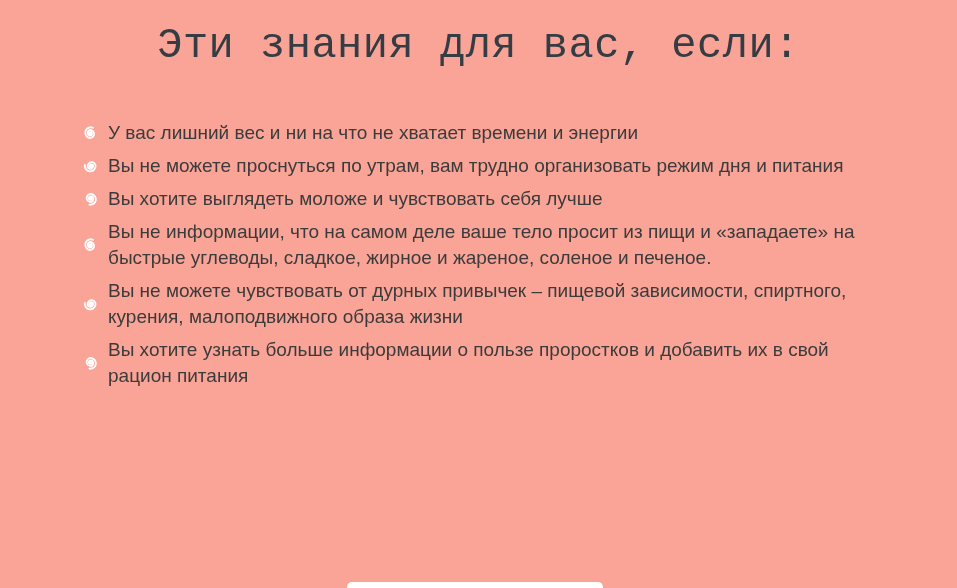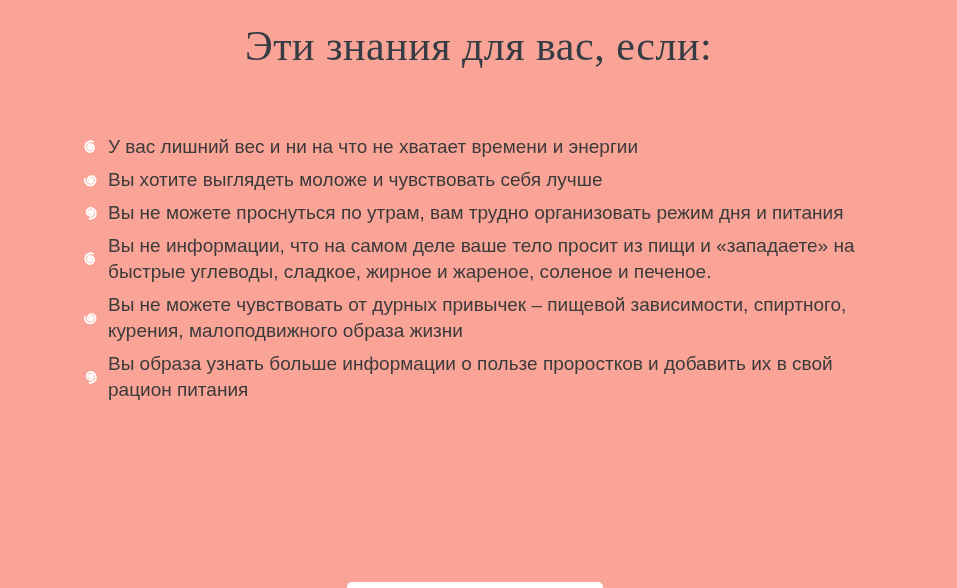--- a/index.html
+++ b/index.html
@@ -3,26 +3,26 @@
 <meta charset="utf-8">
 <style>
   html,body{margin:0;padding:0}
   body{
     width:957px;height:588px;overflow:hidden;position:relative;
     background:#faa497;
     font-family:"Liberation Sans",sans-serif;
   }
   .page-title{
     margin:0;padding-top:22px;text-align:center;
-    font-family:Liberation Serif, serif;font-weight:400;
+    font-family:Liberation Mono, monospace;font-weight:400;
     font-size:42px;line-height:1.15;color:#353c43;letter-spacing:.5px;
   }
   ul.benefits{
     list-style:none;margin:0;padding:0;
-    position:absolute;left:80px;top:134px;width:800px;
+    position:absolute;left:80px;top:120px;width:800px;
   }
   ul.benefits li{
     display:flex;align-items:center;
     margin-bottom:7px;
     color:#3b3b3b;font-size:19px;line-height:26px;
   }
   .swirl{
     flex:0 0 21px;width:21px;height:22px;margin-right:7px;
     display:inline-block;
   }
@@ -55,29 +55,29 @@
         </svg>
     </span>
     <span class="item-text">У вас лишний вес и ни на что не хватает времени и энергии</span>
   </li>
   <li>
     <span class="swirl">
       <svg viewBox="0 0 24 24">
           <path d="M13 12 a1 1 0 0 1 -2 0 a2 2 0 0 1 4 0 a3.2 3.2 0 0 1 -6.4 0 a4.6 4.6 0 0 1 9.2 0 a6.2 6.2 0 0 1 -12.4 0" fill="none" stroke="#ffffff" stroke-width="2.1" stroke-linecap="round"></path>
         </svg>
     </span>
-    <span class="item-text">Вы хотите выглядеть моложе и чувствовать себя лучше</span>
+    <span class="item-text">Вы не можете проснуться по утрам, вам трудно организовать режим дня и питания</span>
   </li>
   <li>
     <span class="swirl">
       <svg viewBox="0 0 24 24">
           <path d="M13 12 a1 1 0 0 1 -2 0 a2 2 0 0 1 4 0 a3.2 3.2 0 0 1 -6.4 0 a4.6 4.6 0 0 1 9.2 0 a6.2 6.2 0 0 1 -12.4 0" fill="none" stroke="#ffffff" stroke-width="2.1" stroke-linecap="round"></path>
         </svg>
     </span>
-    <span class="item-text">Вы не можете проснуться по утрам, вам трудно организовать режим дня и питания</span>
+    <span class="item-text">Вы хотите выглядеть моложе и чувствовать себя лучше</span>
   </li>
   <li>
     <span class="swirl">
       <svg viewBox="0 0 24 24">
           <path d="M13 12 a1 1 0 0 1 -2 0 a2 2 0 0 1 4 0 a3.2 3.2 0 0 1 -6.4 0 a4.6 4.6 0 0 1 9.2 0 a6.2 6.2 0 0 1 -12.4 0" fill="none" stroke="#ffffff" stroke-width="2.1" stroke-linecap="round"></path>
         </svg>
     </span>
     <span class="item-text">Вы не информации, что на самом деле ваше тело просит из пищи и «западаете» на быстрые углеводы, сладкое, жирное и жареное, соленое и печеное.</span>
   </li>
   <li>
@@ -87,17 +87,17 @@
         </svg>
     </span>
     <span class="item-text">Вы не можете чувствовать от дурных привычек – пищевой зависимости, спиртного, курения, малоподвижного образа жизни</span>
   </li>
   <li>
     <span class="swirl">
       <svg viewBox="0 0 24 24">
           <path d="M13 12 a1 1 0 0 1 -2 0 a2 2 0 0 1 4 0 a3.2 3.2 0 0 1 -6.4 0 a4.6 4.6 0 0 1 9.2 0 a6.2 6.2 0 0 1 -12.4 0" fill="none" stroke="#ffffff" stroke-width="2.1" stroke-linecap="round"></path>
         </svg>
     </span>
-    <span class="item-text">Вы образа узнать больше информации о пользе проростков и добавить их в свой рацион питания</span>
+    <span class="item-text">Вы хотите узнать больше информации о пользе проростков и добавить их в свой рацион питания</span>
   </li>
 </ul>
 
 <div class="bottom-button-top"></div>
 
 </body></html>

